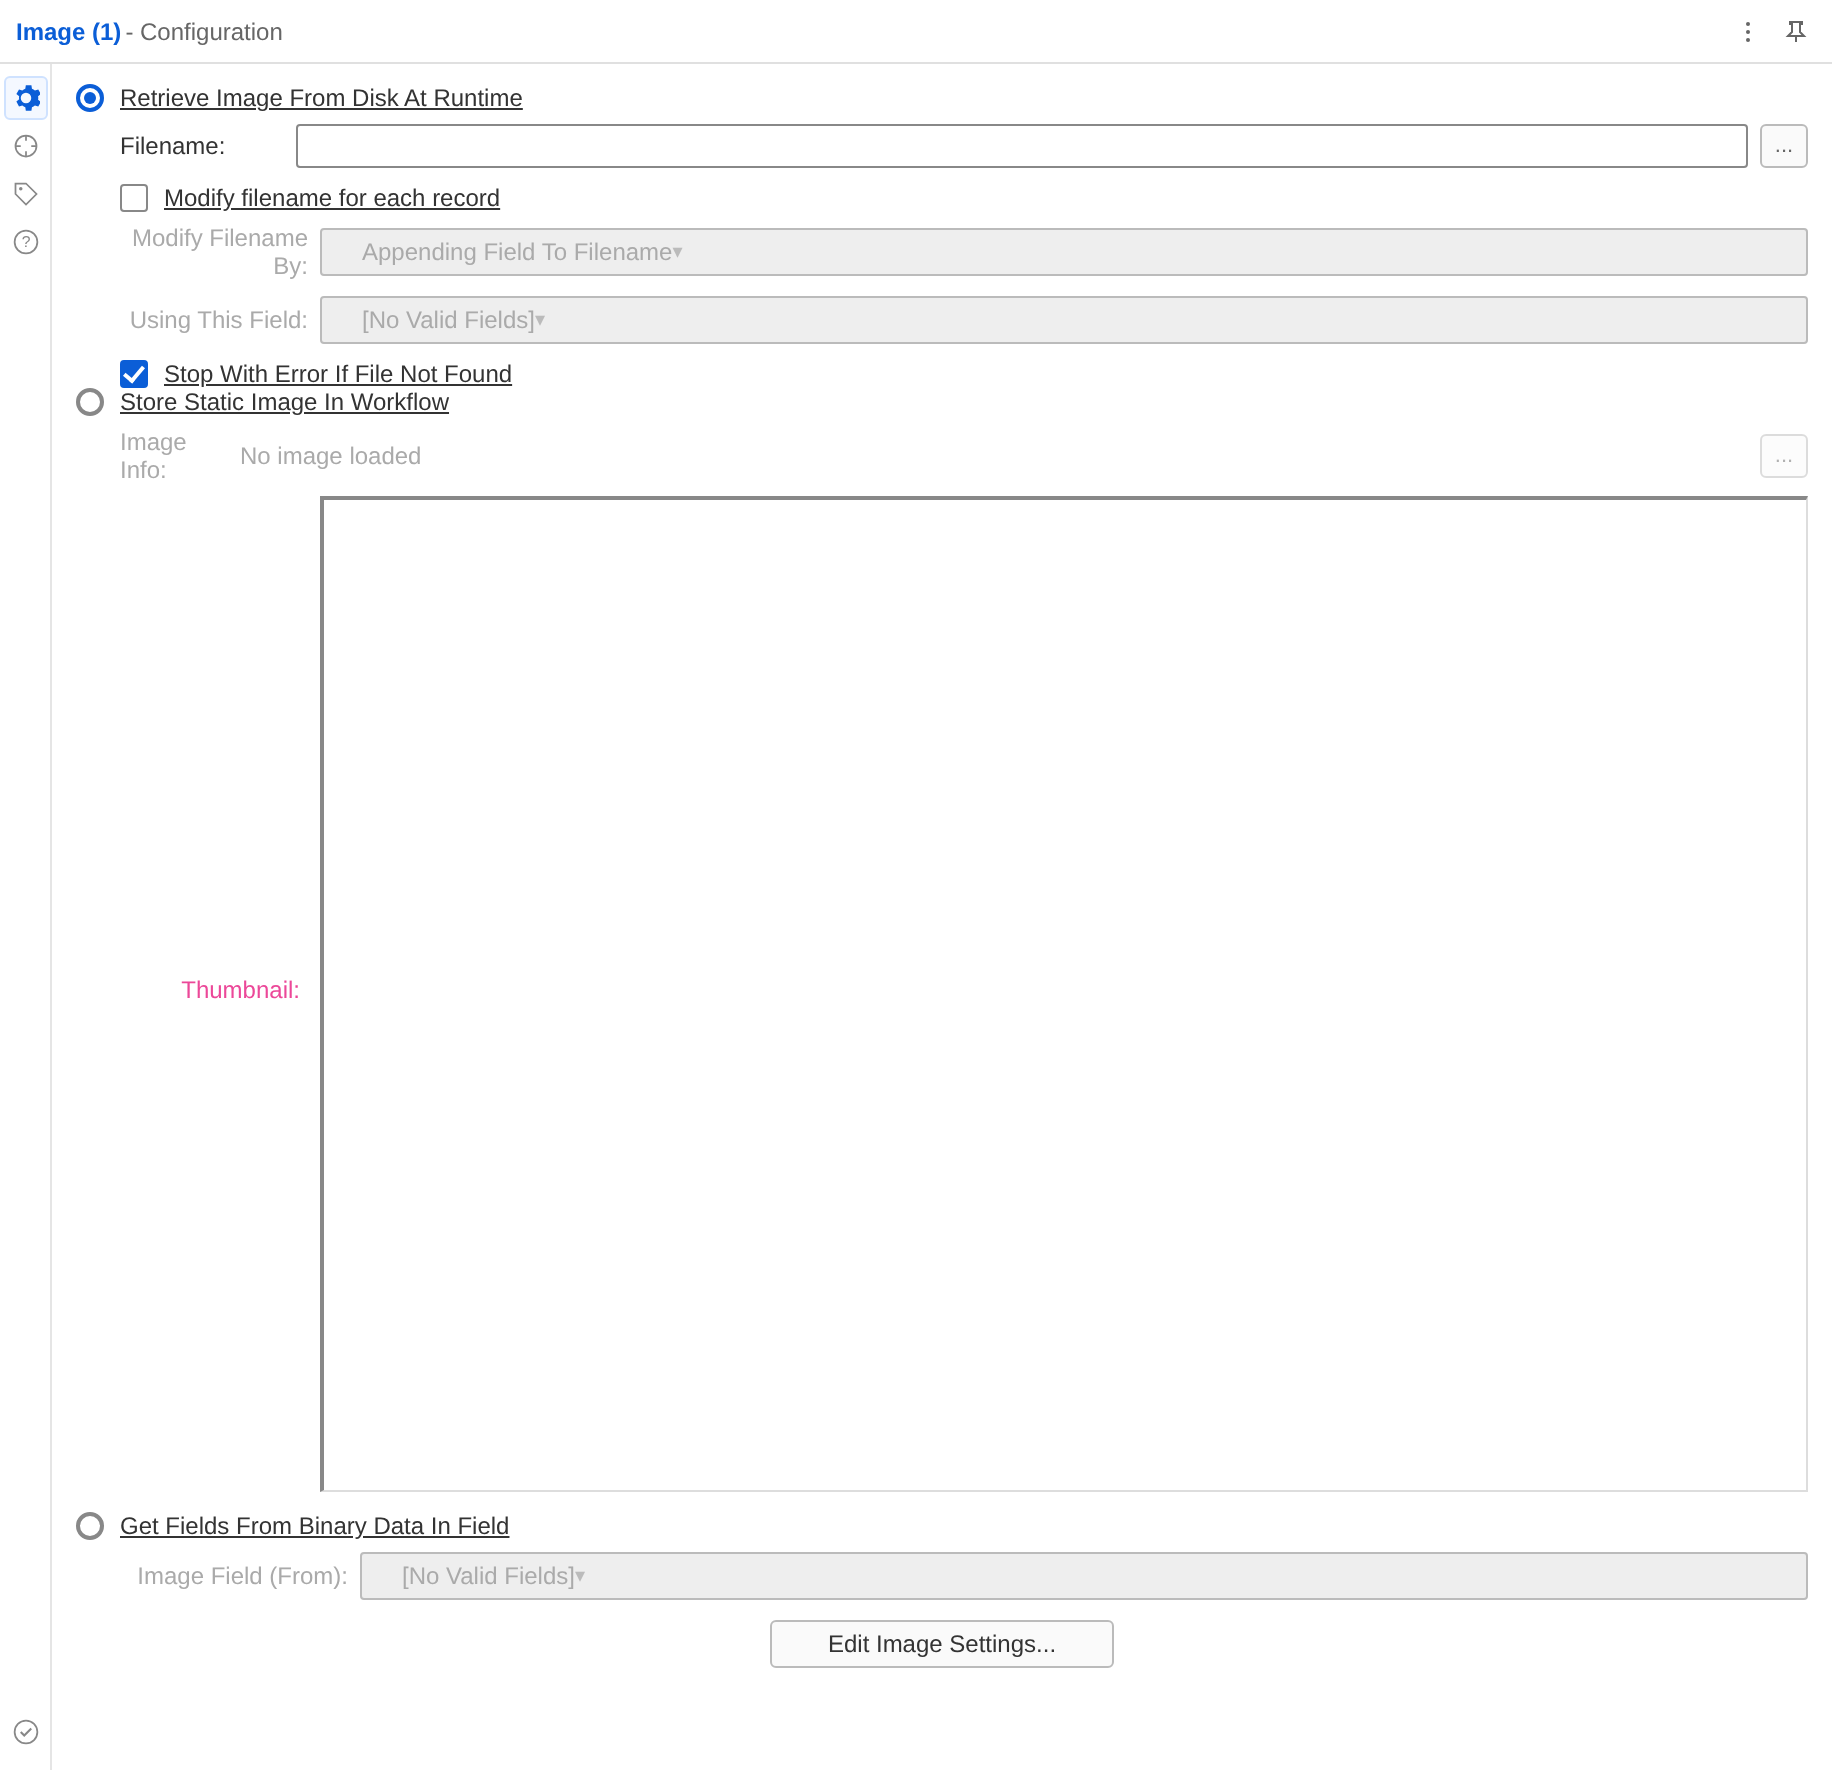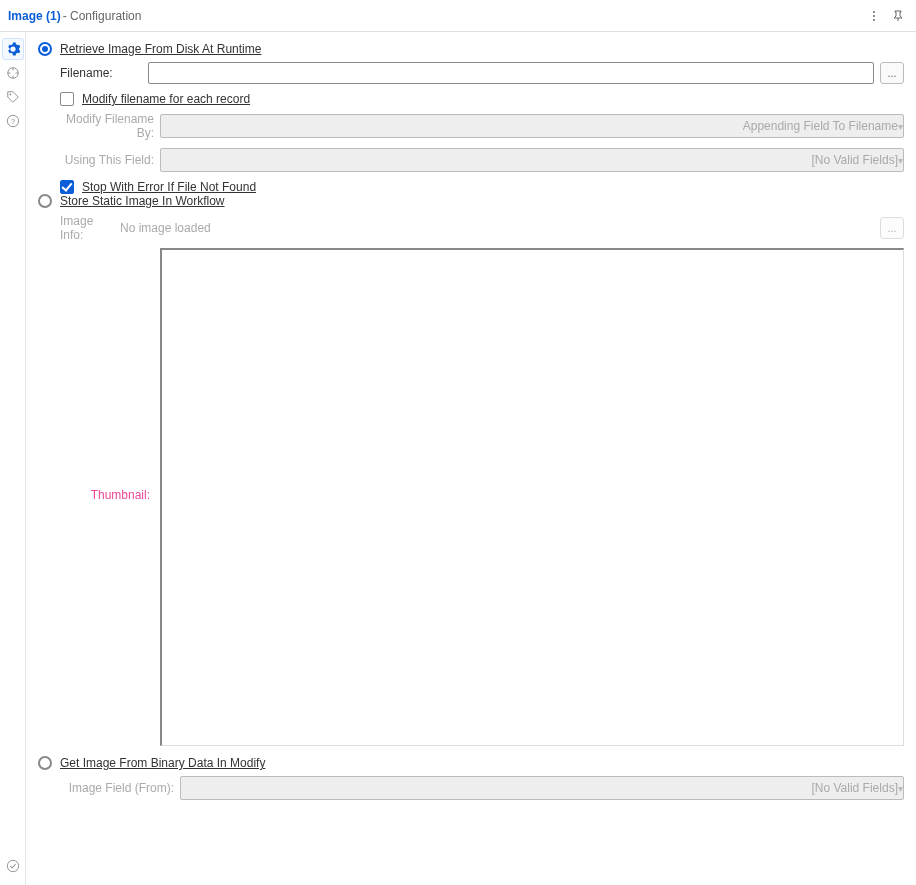--- a/index.html
+++ b/index.html
@@ -151,25 +151,25 @@
       border-width: 0 2px 2px 0;
       transform: rotate(40deg);
     }
     .select {
       flex: 1;
       height: 24px;
       border: 1px solid #bbb;
       border-radius: 2px;
       background: #eee;
       color: #aaa;
-      padding: 3px 0;
-      font-size: 12px;
-      display: flex;
-      align-items: center;
-      justify-content: flex-end;
+      padding: 3px 20px;
+      font-size: 12px;
+      display: flex;
+      align-items: center;
+      justify-content: flex-start;
       cursor: default;
     }
     .chev { color: #bbb; font-size: 10px; }
     .thumb-area {
       display: flex;
       padding-left: 22px;
       margin-top: 6px;
       margin-bottom: 10px;
     }
     .thumb-label {
@@ -317,26 +317,29 @@
       <div class="browse-btn" style="opacity:.5;">...</div>
     </div>
 
     <div class="thumb-area">
       <div class="thumb-label">Thumbnail:</div>
       <div class="thumb-box"></div>
     </div>
 
     <div class="radio-row">
       <div class="radio empty"></div>
-      <span class="radio-label">Get Image From Binary Data In Modify</span>
+      <span class="radio-label">Get Fields From Binary Data In Field</span>
     </div>
 
     <div class="form-row">
       <span class="form-label disabled" style="width:120px; text-align:right;">Image Field (From):</span>
       <div class="select">
         <span>[No Valid Fields]</span>
         <span class="chev">▾</span>
       </div>
     </div>
 
+    <div class="center-btn-row">
+      <div class="btn">Edit Image Settings...</div>
+    </div>
 
   </div>
 </div>
 
 </body></html>

